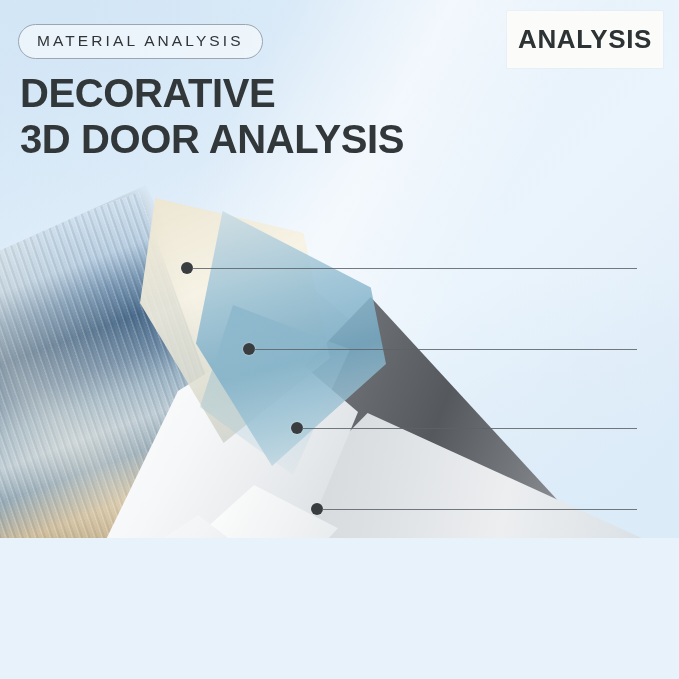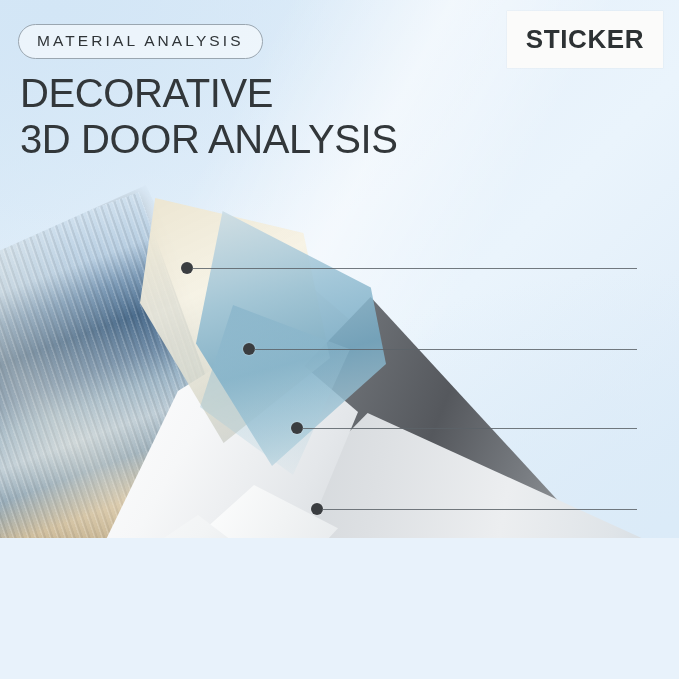--- a/index.html
+++ b/index.html
@@ -25,21 +25,21 @@
   .badge{
     position:absolute;left:18px;top:24px;
     border:1.4px solid #9aa6b0;border-radius:20px;
     padding:7px 18px 8px 18px;
     background:rgba(255,255,255,.55);
     font-size:15.5px;letter-spacing:3.1px;color:#2f3437;
     white-space:nowrap;
   }
   .title{
     position:absolute;left:20px;top:70px;
-    font-size:40px;font-weight:normal;line-height:1.16;
+    font-size:40px;font-weight:bold;line-height:1.16;
     letter-spacing:-0.4px;color:#32373a;white-space:nowrap;
   }
   .title .l2{display:block;}
 
   .logo-box{
     position:absolute;left:507px;top:11px;width:156px;height:57px;
     background:#fbfbfa;
     display:flex;align-items:center;justify-content:center;
     box-shadow:0 0 0 .5px rgba(0,0,0,.04);
   }
@@ -173,21 +173,21 @@
   </div>
 
   <div class="badge">MATERIAL ANALYSIS</div>
 
   <div class="title">
     <span>DECORATIVE</span>
     <span class="l2">3D DOOR ANALYSIS</span>
   </div>
 
   <div class="logo-box">
-    <span class="logo-text">STICKER</span>
+    <span class="logo-text">ANALYSIS</span>
   </div>
 
   <div class="callout">
     <div class="dot" style="left:181px;top:262px;"></div>
     <div class="leader" style="left:192px;top:268px;width:445px;"></div>
 
   </div>
 
   <div class="callout">
     <div class="dot" style="left:243px;top:343px;"></div>

